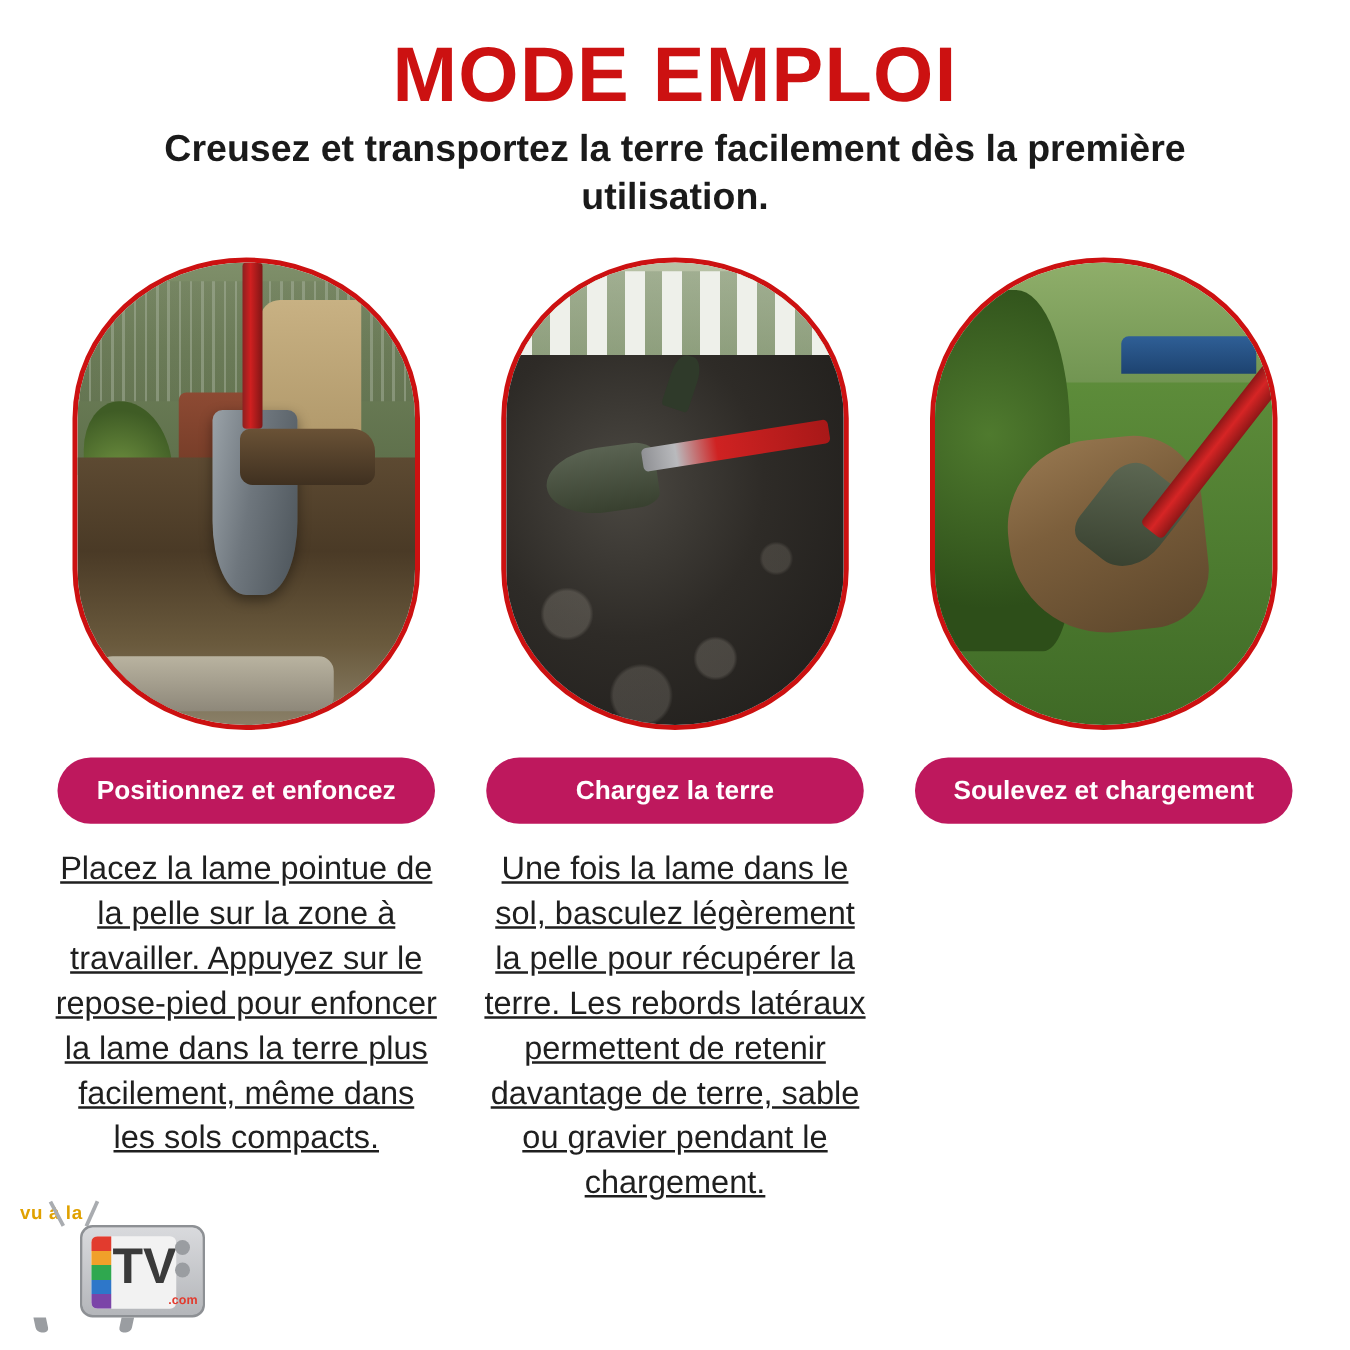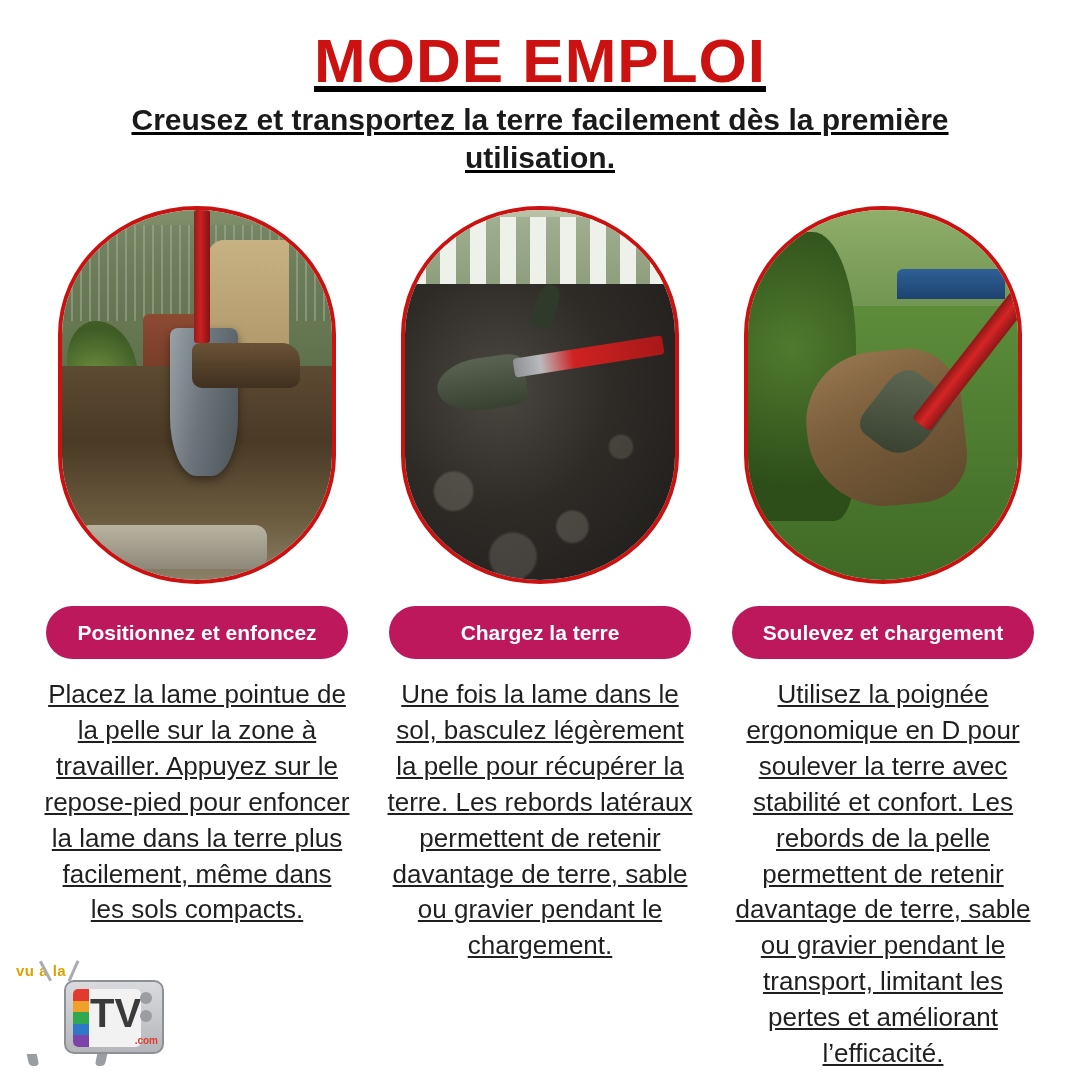--- a/index.html
+++ b/index.html
@@ -18,21 +18,20 @@
   .page {
     width: 1080px;
     height: 1080px;
     position: relative;
     box-sizing: border-box;
   }
 
   .header {
     text-align: center;
     padding-top: 28px;
-    text-decoration: underline;
   }
 
   .main-title {
     font-size: 62px;
     font-weight: bold;
     color: #cc1111;
     letter-spacing: 1px;
     line-height: 1.05;
     margin: 0;
   }
@@ -404,21 +403,20 @@
           <div class="p3-sky"></div>
           <div class="p3-tents"></div>
           <div class="p3-lawn"></div>
           <div class="p3-hedge"></div>
           <div class="p3-trench"></div>
           <div class="p3-blade"></div>
           <div class="p3-shaft"></div>
         </div>
       </div>
       <div class="badge">Soulevez et chargement</div>
-      <div class="body-text">Utilisez la poignée ergonomique en D pour soulever la terre avec stabilité et confort. Les rebords de la pelle permettent de retenir davantage de terre, sable ou gravier pendant le transport, limitant les pertes et améliorant l’efficacité.</div>
     </div>
 
   </div>
 
   <div class="logo">
     <div class="logo-vu">vu à la</div>
     <div class="tv-ant l"></div>
     <div class="tv-ant r"></div>
     <div class="tv-body">
       <div class="tv-screen">

